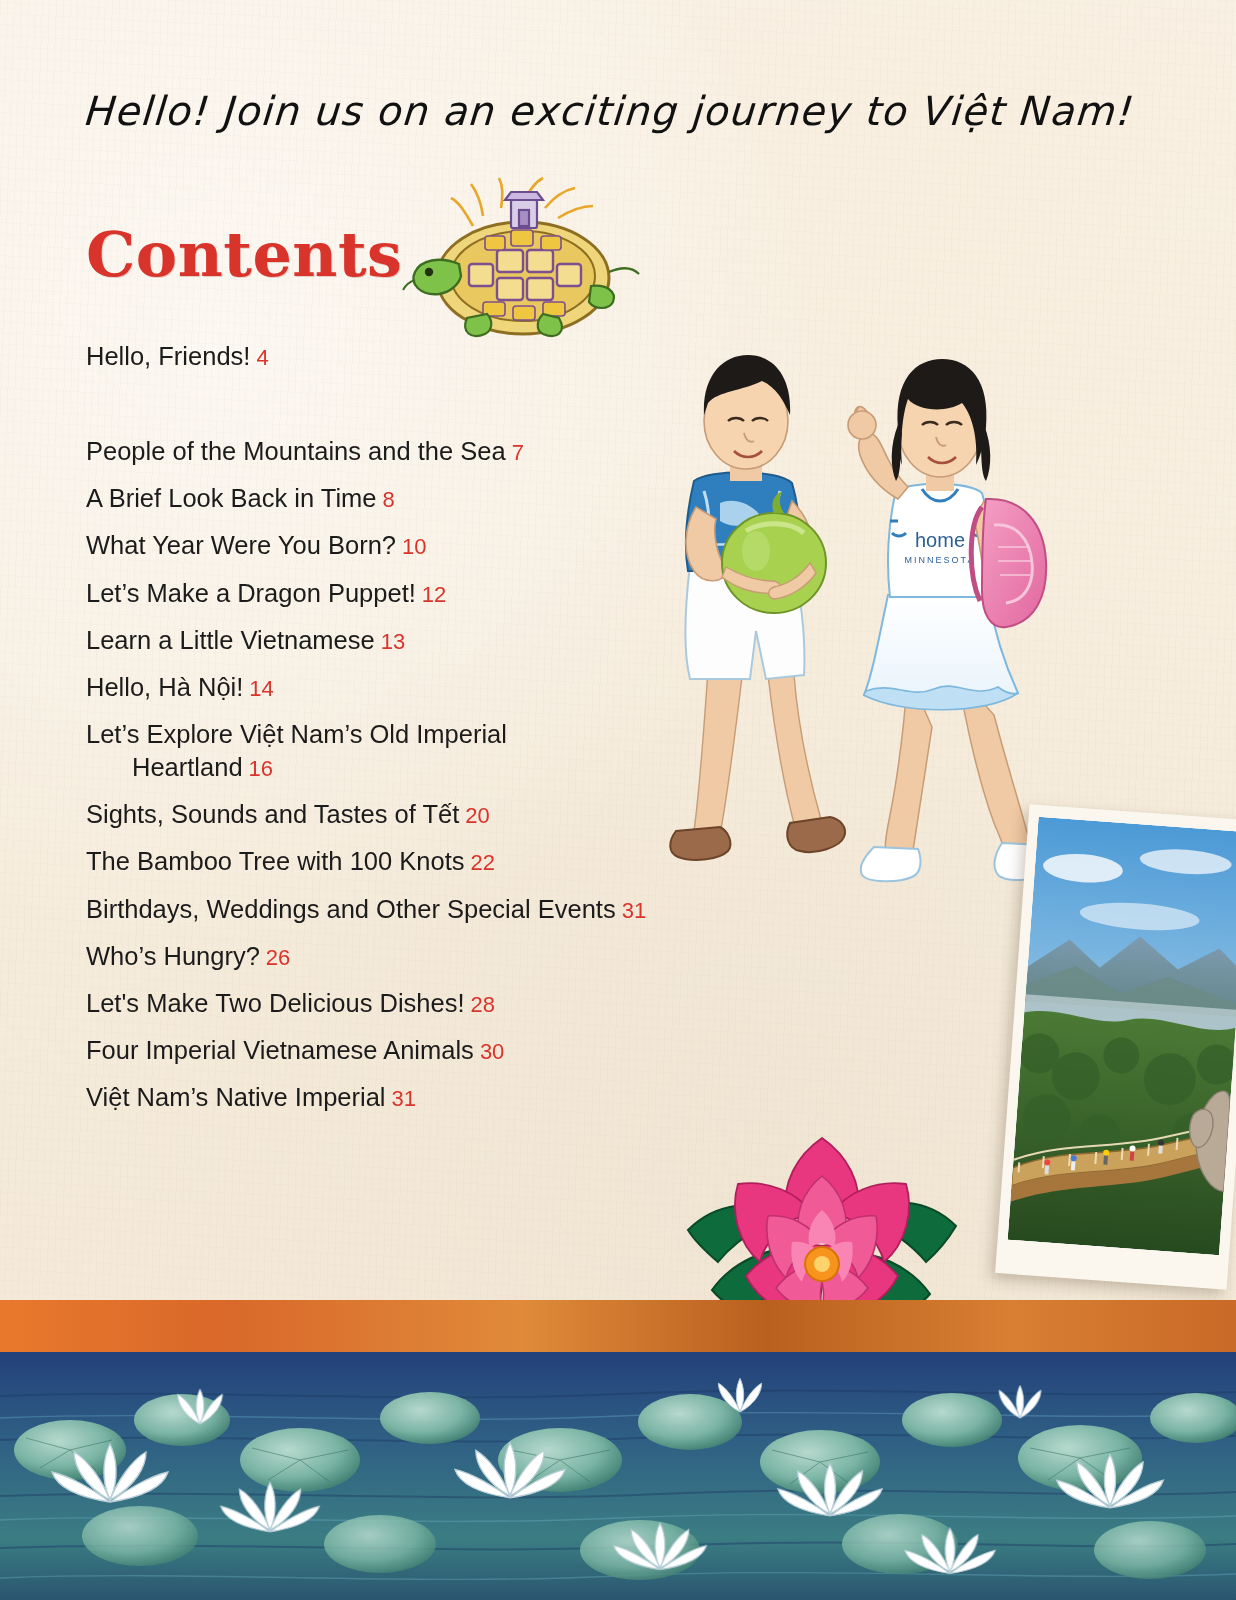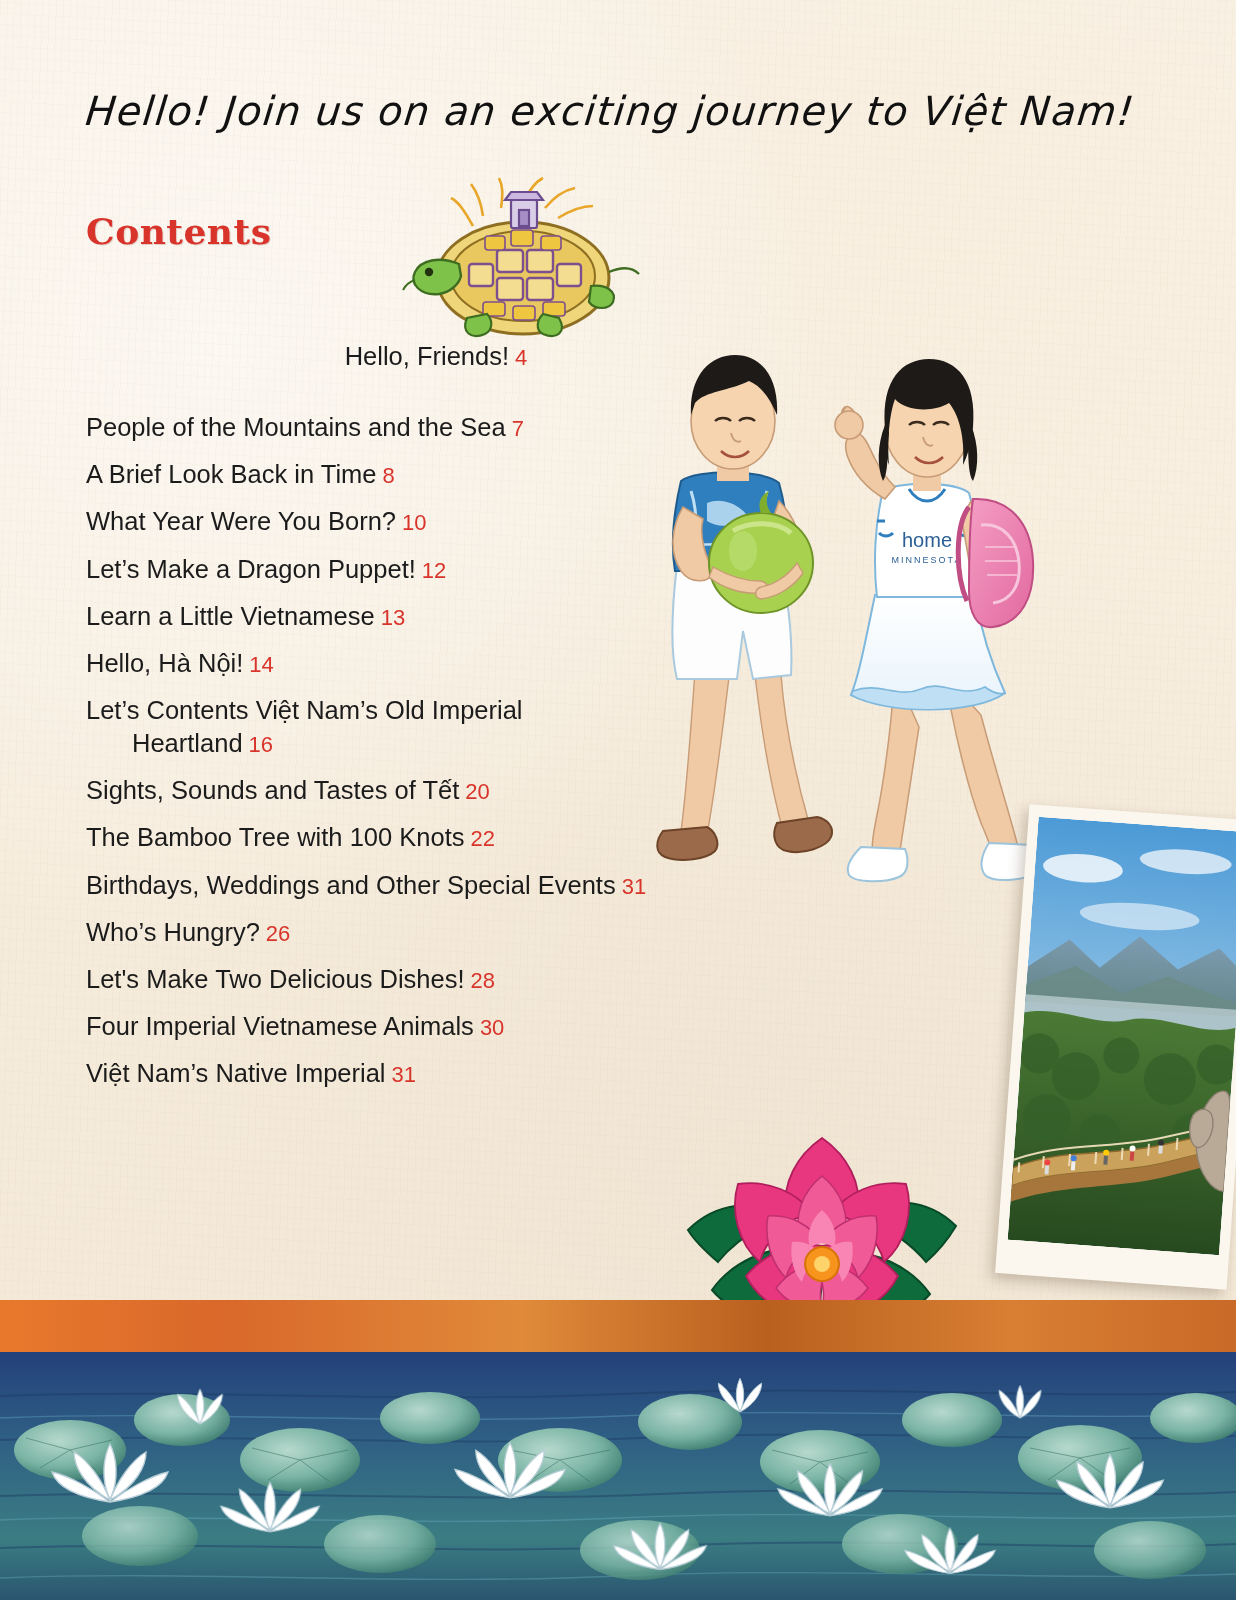--- a/index.html
+++ b/index.html
@@ -46,65 +46,65 @@
     font-style: italic;
     letter-spacing: 1.2px;
     color: #111;
     white-space: nowrap;
     transform: skewX(-6deg);
   }
 
   .contents-title {
     position: absolute;
     left: 86px;
-    top: 210px;
+    top: 218px;
     font-family: "DejaVu Serif", serif;
     font-weight: bold;
-    font-size: 36px;
+    font-size: 62px;
     letter-spacing: 0.5px;
     color: #d9342b;
     text-shadow: 1px 1px 0 rgba(120,30,20,.18);
   }
 
   
   .toc {
     position: absolute;
     left: 86px;
     top: 340px;
     width: 720px;
   }
   .toc-entry {
     font-size: 25.5px;
     color: #1b1b1b;
     line-height: 1.30;
     margin-bottom: 14px;
     max-width: 700px;
   }
-  .toc-entry.first { margin-bottom: 38px; text-align: center; }
+  .toc-entry.first { margin-bottom: 62px; }
   .toc-entry .pg {
     color: #d9342b;
     font-size: 22px;
     margin-left: 6px;
   }
   .toc-entry .cont {
     display: block;
     padding-left: 46px;
   }
 
   
   .turtle {
     position: absolute;
     left: 395px;
     top: 168px;
     width: 250px;
     height: 180px;
   }
 
   
-  .kids { position: absolute; left: 637px; top: 275px; width: 520px; height: 640px; }
+  .kids { position: absolute; left: 650px; top: 275px; width: 520px; height: 640px; }
 
   
   .lotus { position: absolute; left: 672px; top: 1080px; width: 300px; height: 275px; }
 
   
   .polaroid {
     position: absolute;
     left: 1012px;
     top: 812px;
     width: 232px;
@@ -221,21 +221,21 @@
 
   <div class="toc-entry">
     <span>Learn a Little Vietnamese</span><span class="pg">13</span>
   </div>
 
   <div class="toc-entry">
     <span>Hello, Hà Nội!</span><span class="pg">14</span>
   </div>
 
   <div class="toc-entry">
-    <span>Let’s Contents Việt Nam’s Old Imperial</span>
+    <span>Let’s Explore Việt Nam’s Old Imperial</span>
     <span class="cont"><span>Heartland</span><span class="pg">16</span></span>
   </div>
 
 
   <div class="toc-entry">
     <span>Sights, Sounds and Tastes of Tết</span><span class="pg">20</span>
   </div>
 
   <div class="toc-entry">
     <span>The Bamboo Tree with 100 Knots</span><span class="pg">22</span>

